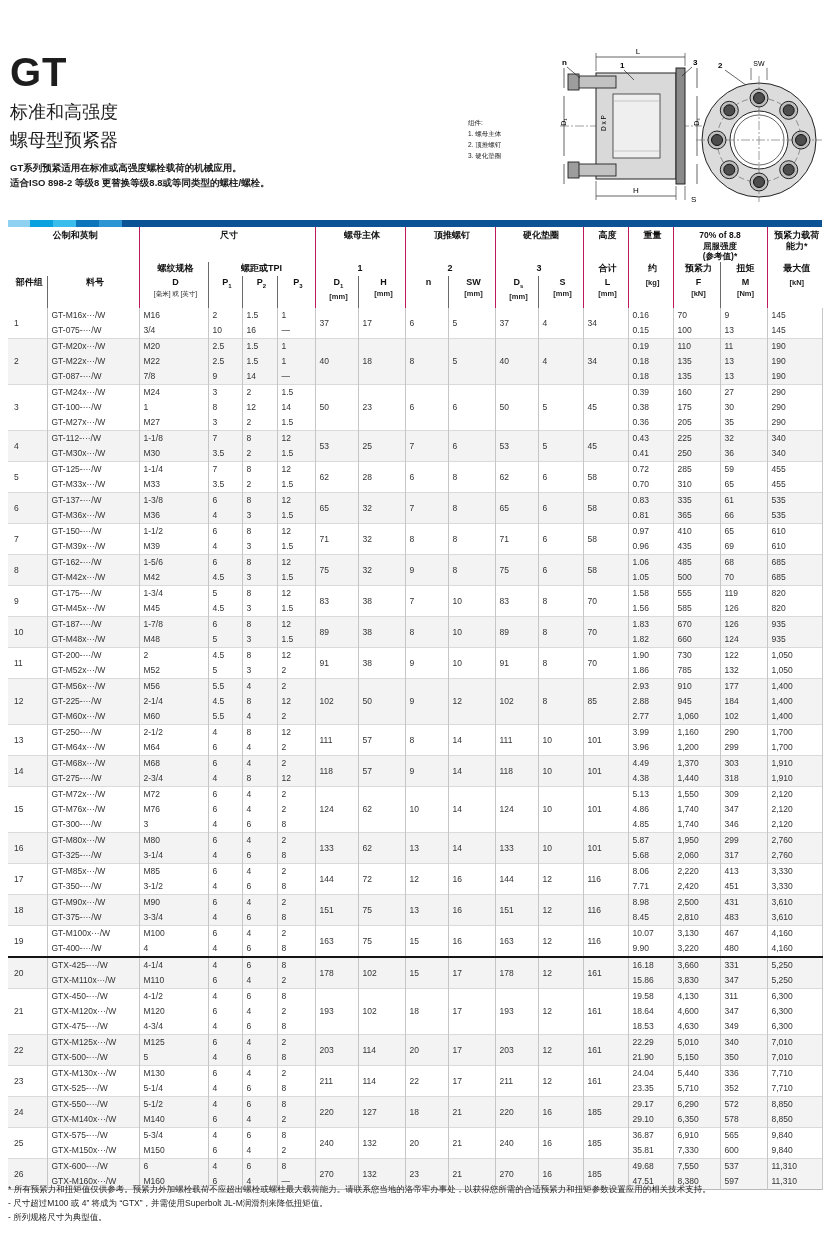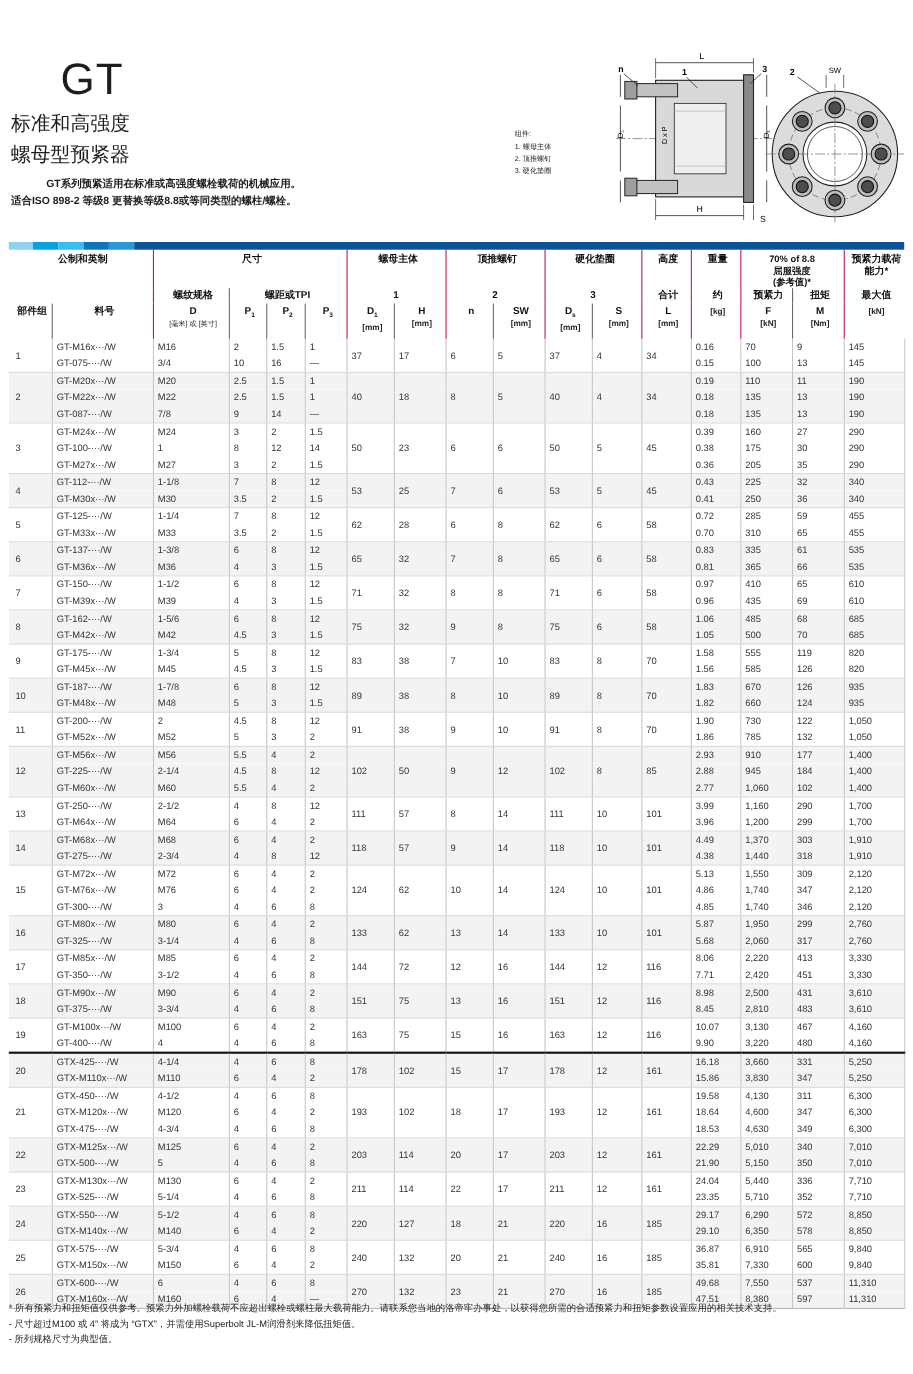--- a/index.html
+++ b/index.html
@@ -1,23 +1,23 @@
 <!DOCTYPE html>
 <html><head>
 <meta charset="utf-8">
 <style>
   html,body{margin:0;padding:0;background:#fff;}
   .page{position:relative;width:830px;height:1249px;background:#fff;overflow:hidden;
         font-family:"Liberation Sans",sans-serif;color:#222;}
   
-  .gt-code{position:absolute;left:10px;top:52px;font-size:40px;font-weight:400;letter-spacing:1px;color:#1d1d1d;line-height:1;margin-left:45px;}
+  .gt-code{position:absolute;left:10px;top:52px;font-size:40px;font-weight:700;letter-spacing:1px;color:#1d1d1d;line-height:1;}
   .subtitle{position:absolute;left:10px;font-size:18px;font-weight:500;color:#1d1d1d;line-height:1;}
   .sub1{top:103px;} .sub2{top:131px;}
   .desc{position:absolute;left:10px;font-size:9.5px;font-weight:700;color:#1c1c1c;line-height:15px;}
-  .d1{top:160px;margin-left:32px;} .d2{top:175px;}
+  .d1{top:160px;} .d2{top:175px;}
   .legend{position:absolute;left:468px;top:117px;font-size:6.5px;color:#222;line-height:11px;}
   .legend div{white-space:nowrap;}
   
   .draw1{position:absolute;left:556px;top:44px;}
   .draw2{position:absolute;left:694px;top:56px;}
   svg text{font-family:"Liberation Sans",sans-serif;}
   
   .cbar{position:absolute;left:8px;top:220px;width:814px;height:7px;display:flex;}
   .cbar span{display:block;height:7px;}
   

